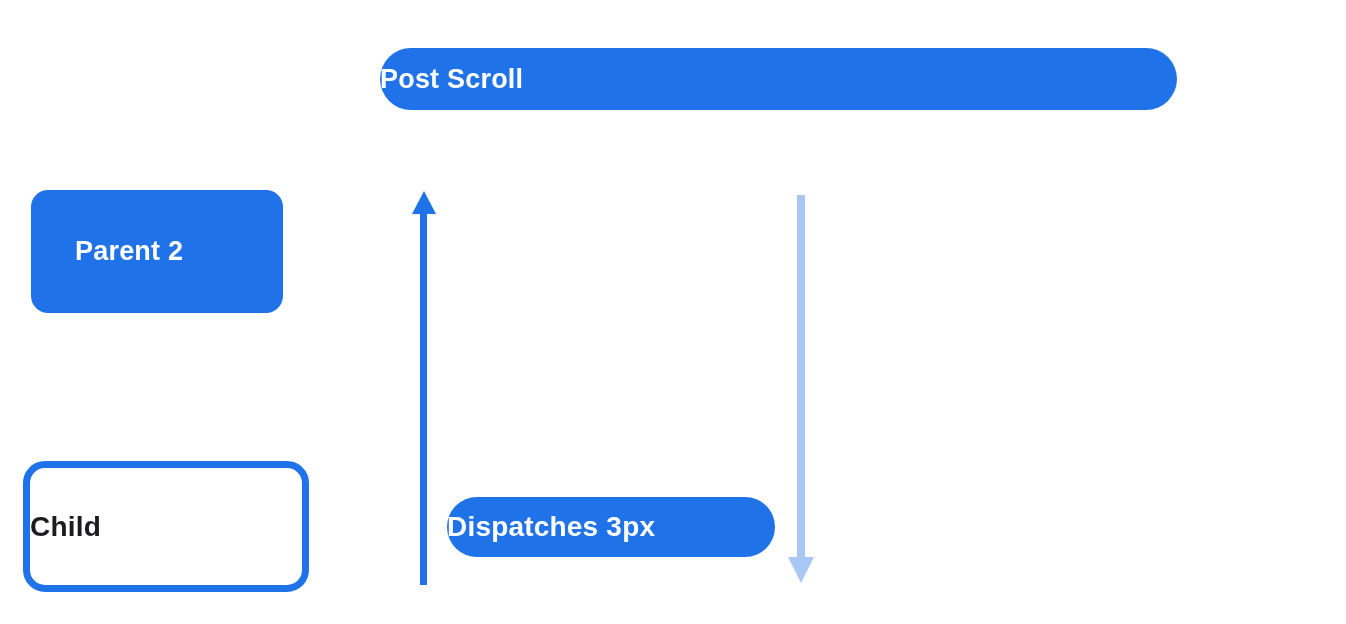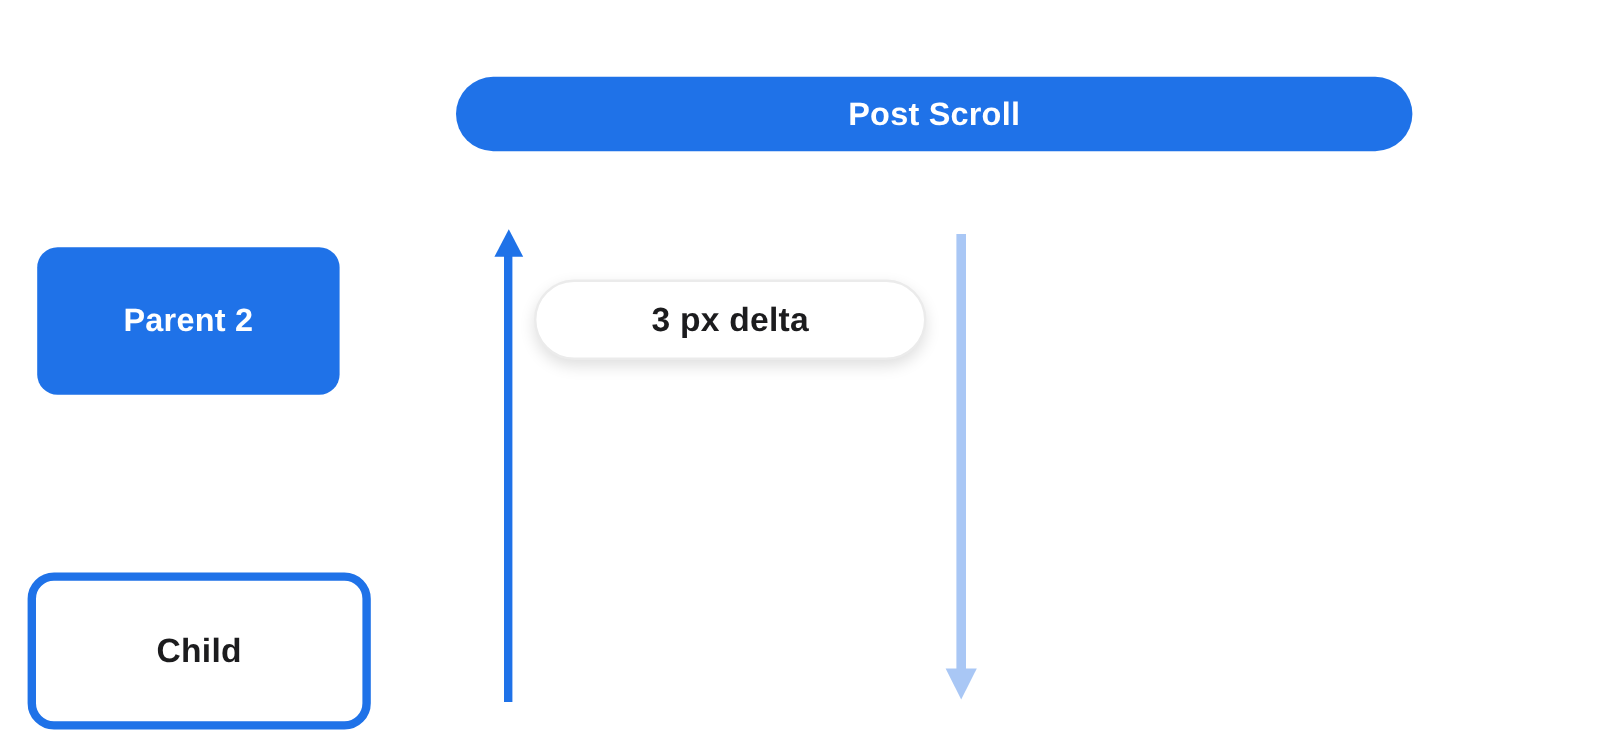--- a/index.html
+++ b/index.html
@@ -20,42 +20,42 @@
   .canvas {
     position: relative;
     width: 1346px;
     height: 624px;
     background: var(--canvas-bg);
   }
   .pill, .node {
     position: absolute;
     display: flex;
     align-items: center;
-    justify-content: center;
+    justify-content: flex-start;
     font-weight: 700;
     letter-spacing: 0.2px;
-    margin-top: 16px;
   }
   
   .post-scroll {
     left: 380px; top: 48px;
     width: 797px; height: 62px;
     background: var(--primary-blue);
     border-radius: 31px;
     color: #ffffff;
     font-size: 27px;
   }
   
   .parent-node {
     left: 31px;
     width: 252px; height: 123px;
     background: var(--primary-blue);
     border-radius: 17px;
     color: #ffffff;
     font-size: 27px;
+    padding-left: 44px;
   }
   .parent-2 { top: 190px; }
   .parent-1 { top: 328px; }
   .child-node {
     left: 23px; top: 461px;
     width: 286px; height: 131px;
     background: #ffffff;
     border: 7px solid var(--primary-blue);
     border-radius: 22px;
     color: var(--text-dark);
@@ -124,18 +124,18 @@
   <div class="node child-node">
     <span>Child</span>
   </div>
 
   <div class="arrow up-arrow-line"></div>
   <div class="arrow up-arrowhead"></div>
 
   <div class="arrow down-arrow-line"></div>
   <div class="arrow down-arrowhead"></div>
 
-  <div class="pill delta-pill">
-    <span>3 px delta</span>
+
+  <div class="pill dispatch-pill">
+    <span>Dispatches 3px</span>
   </div>
-
 
 </div>
 
 </body></html>

